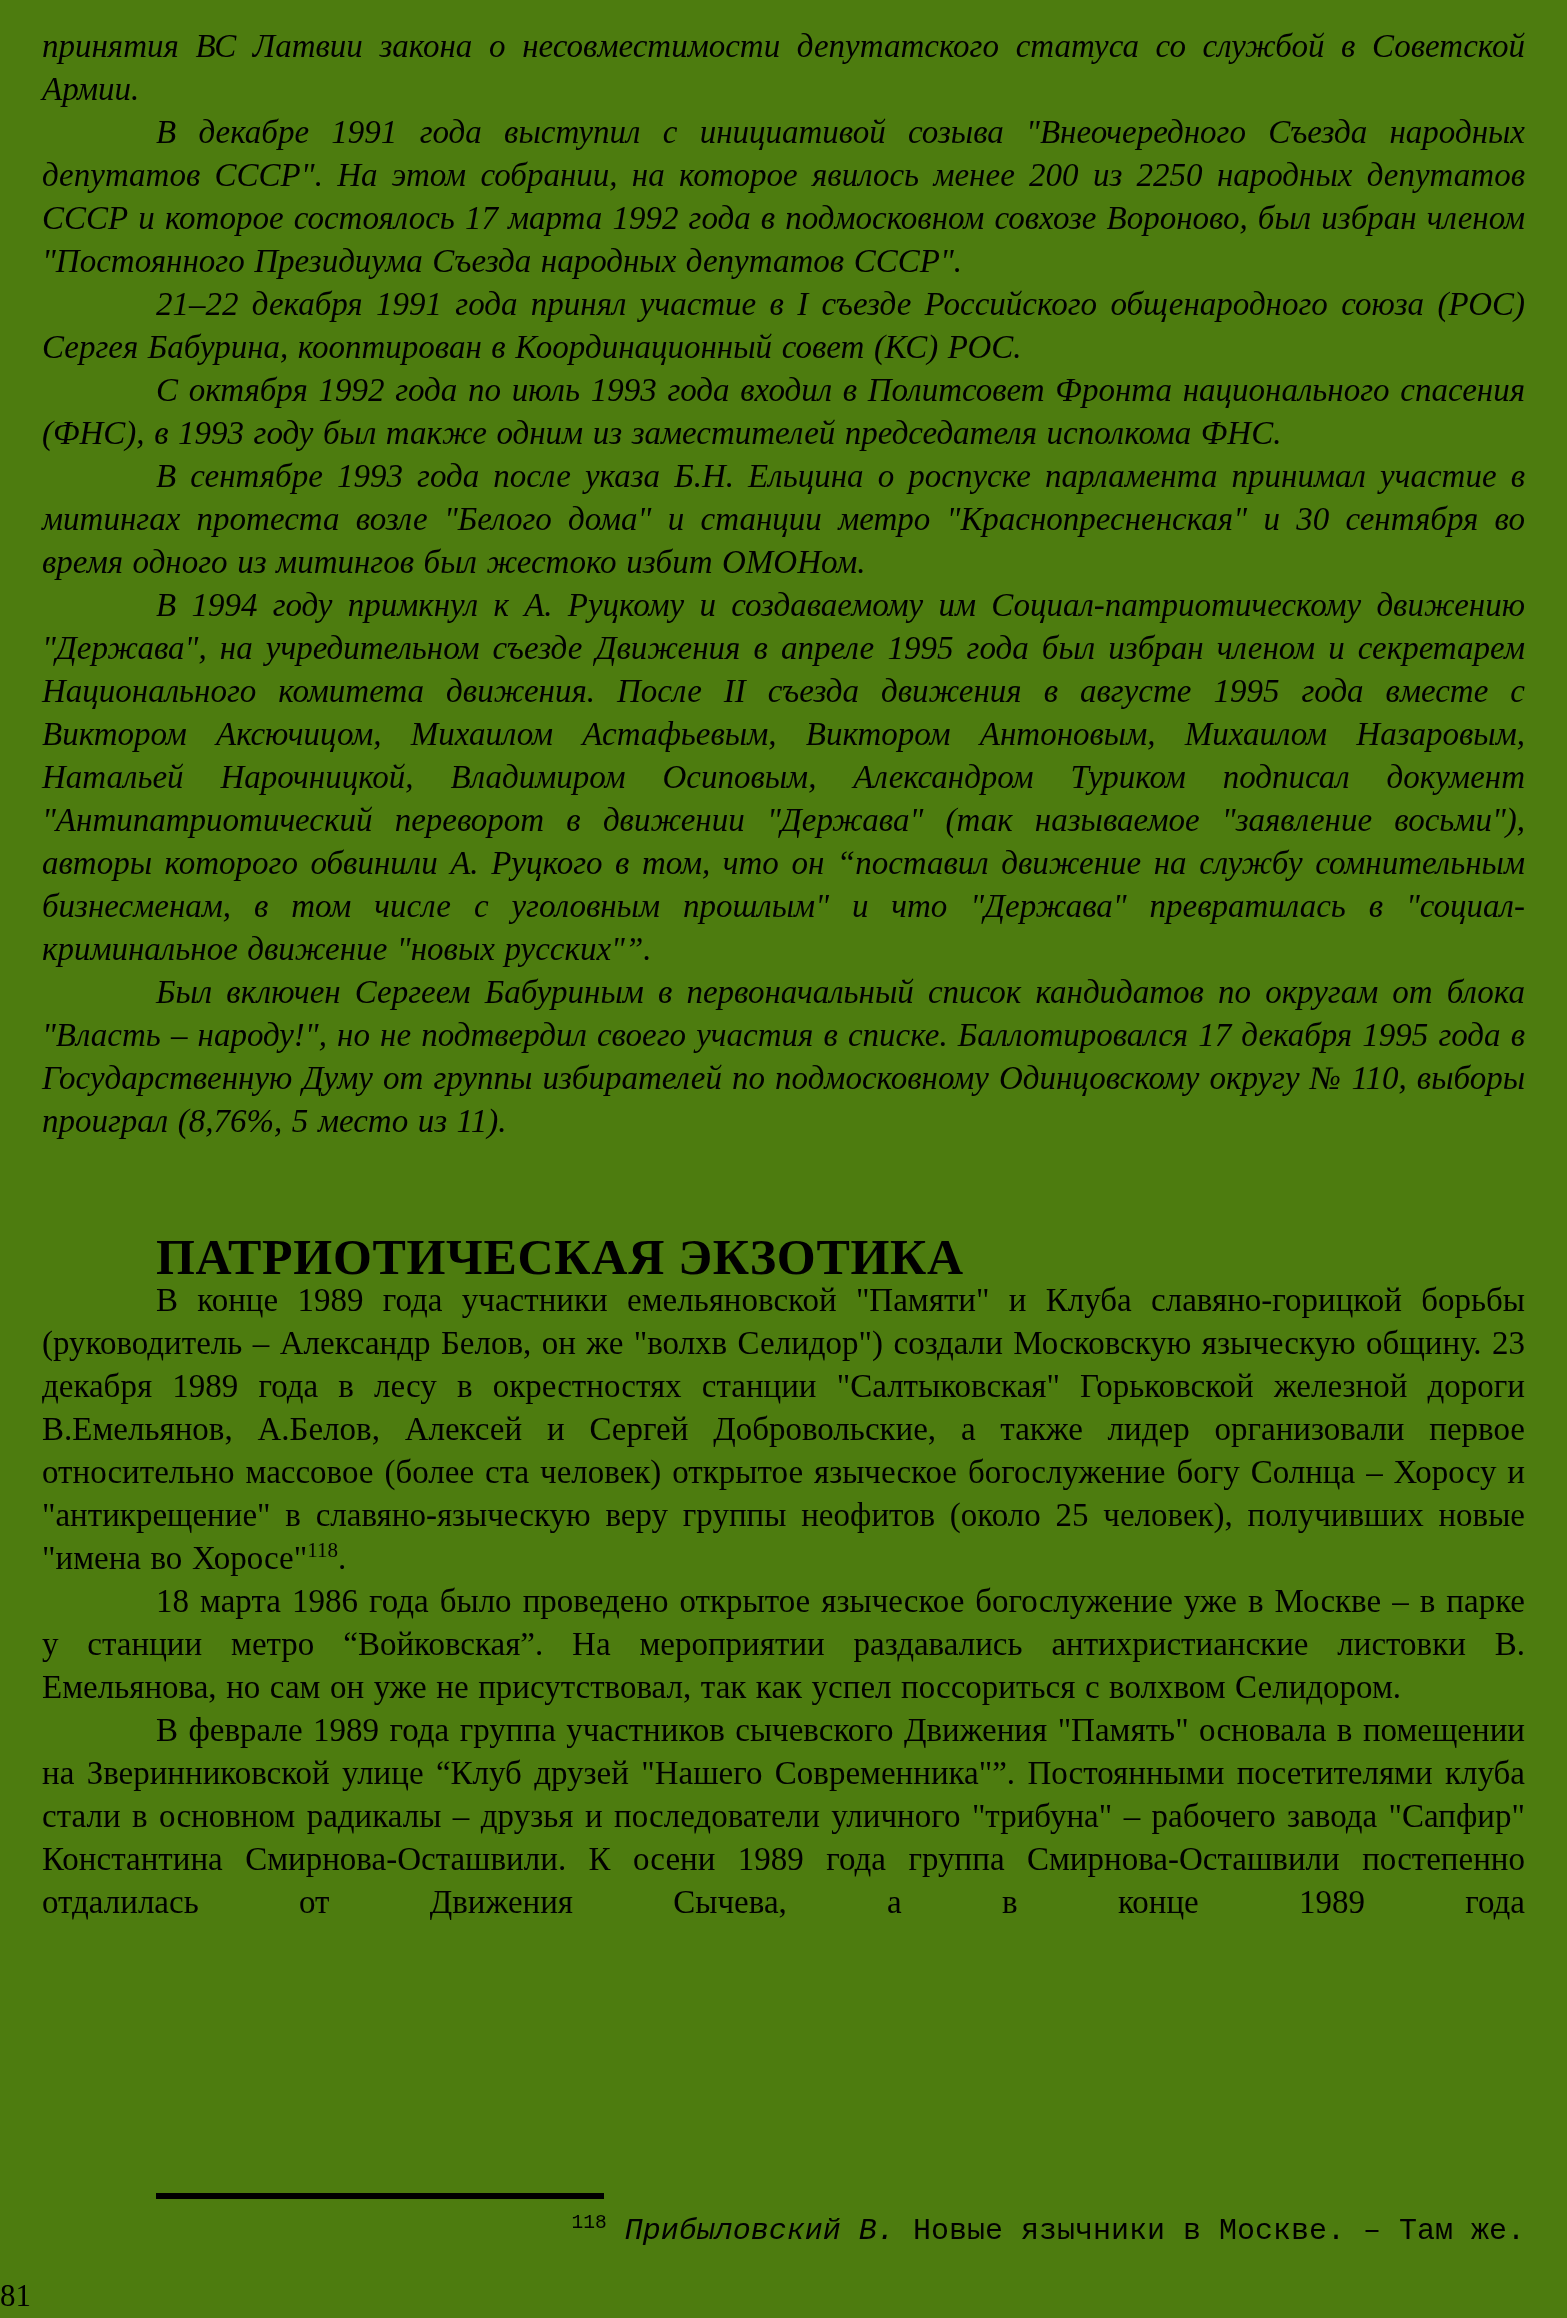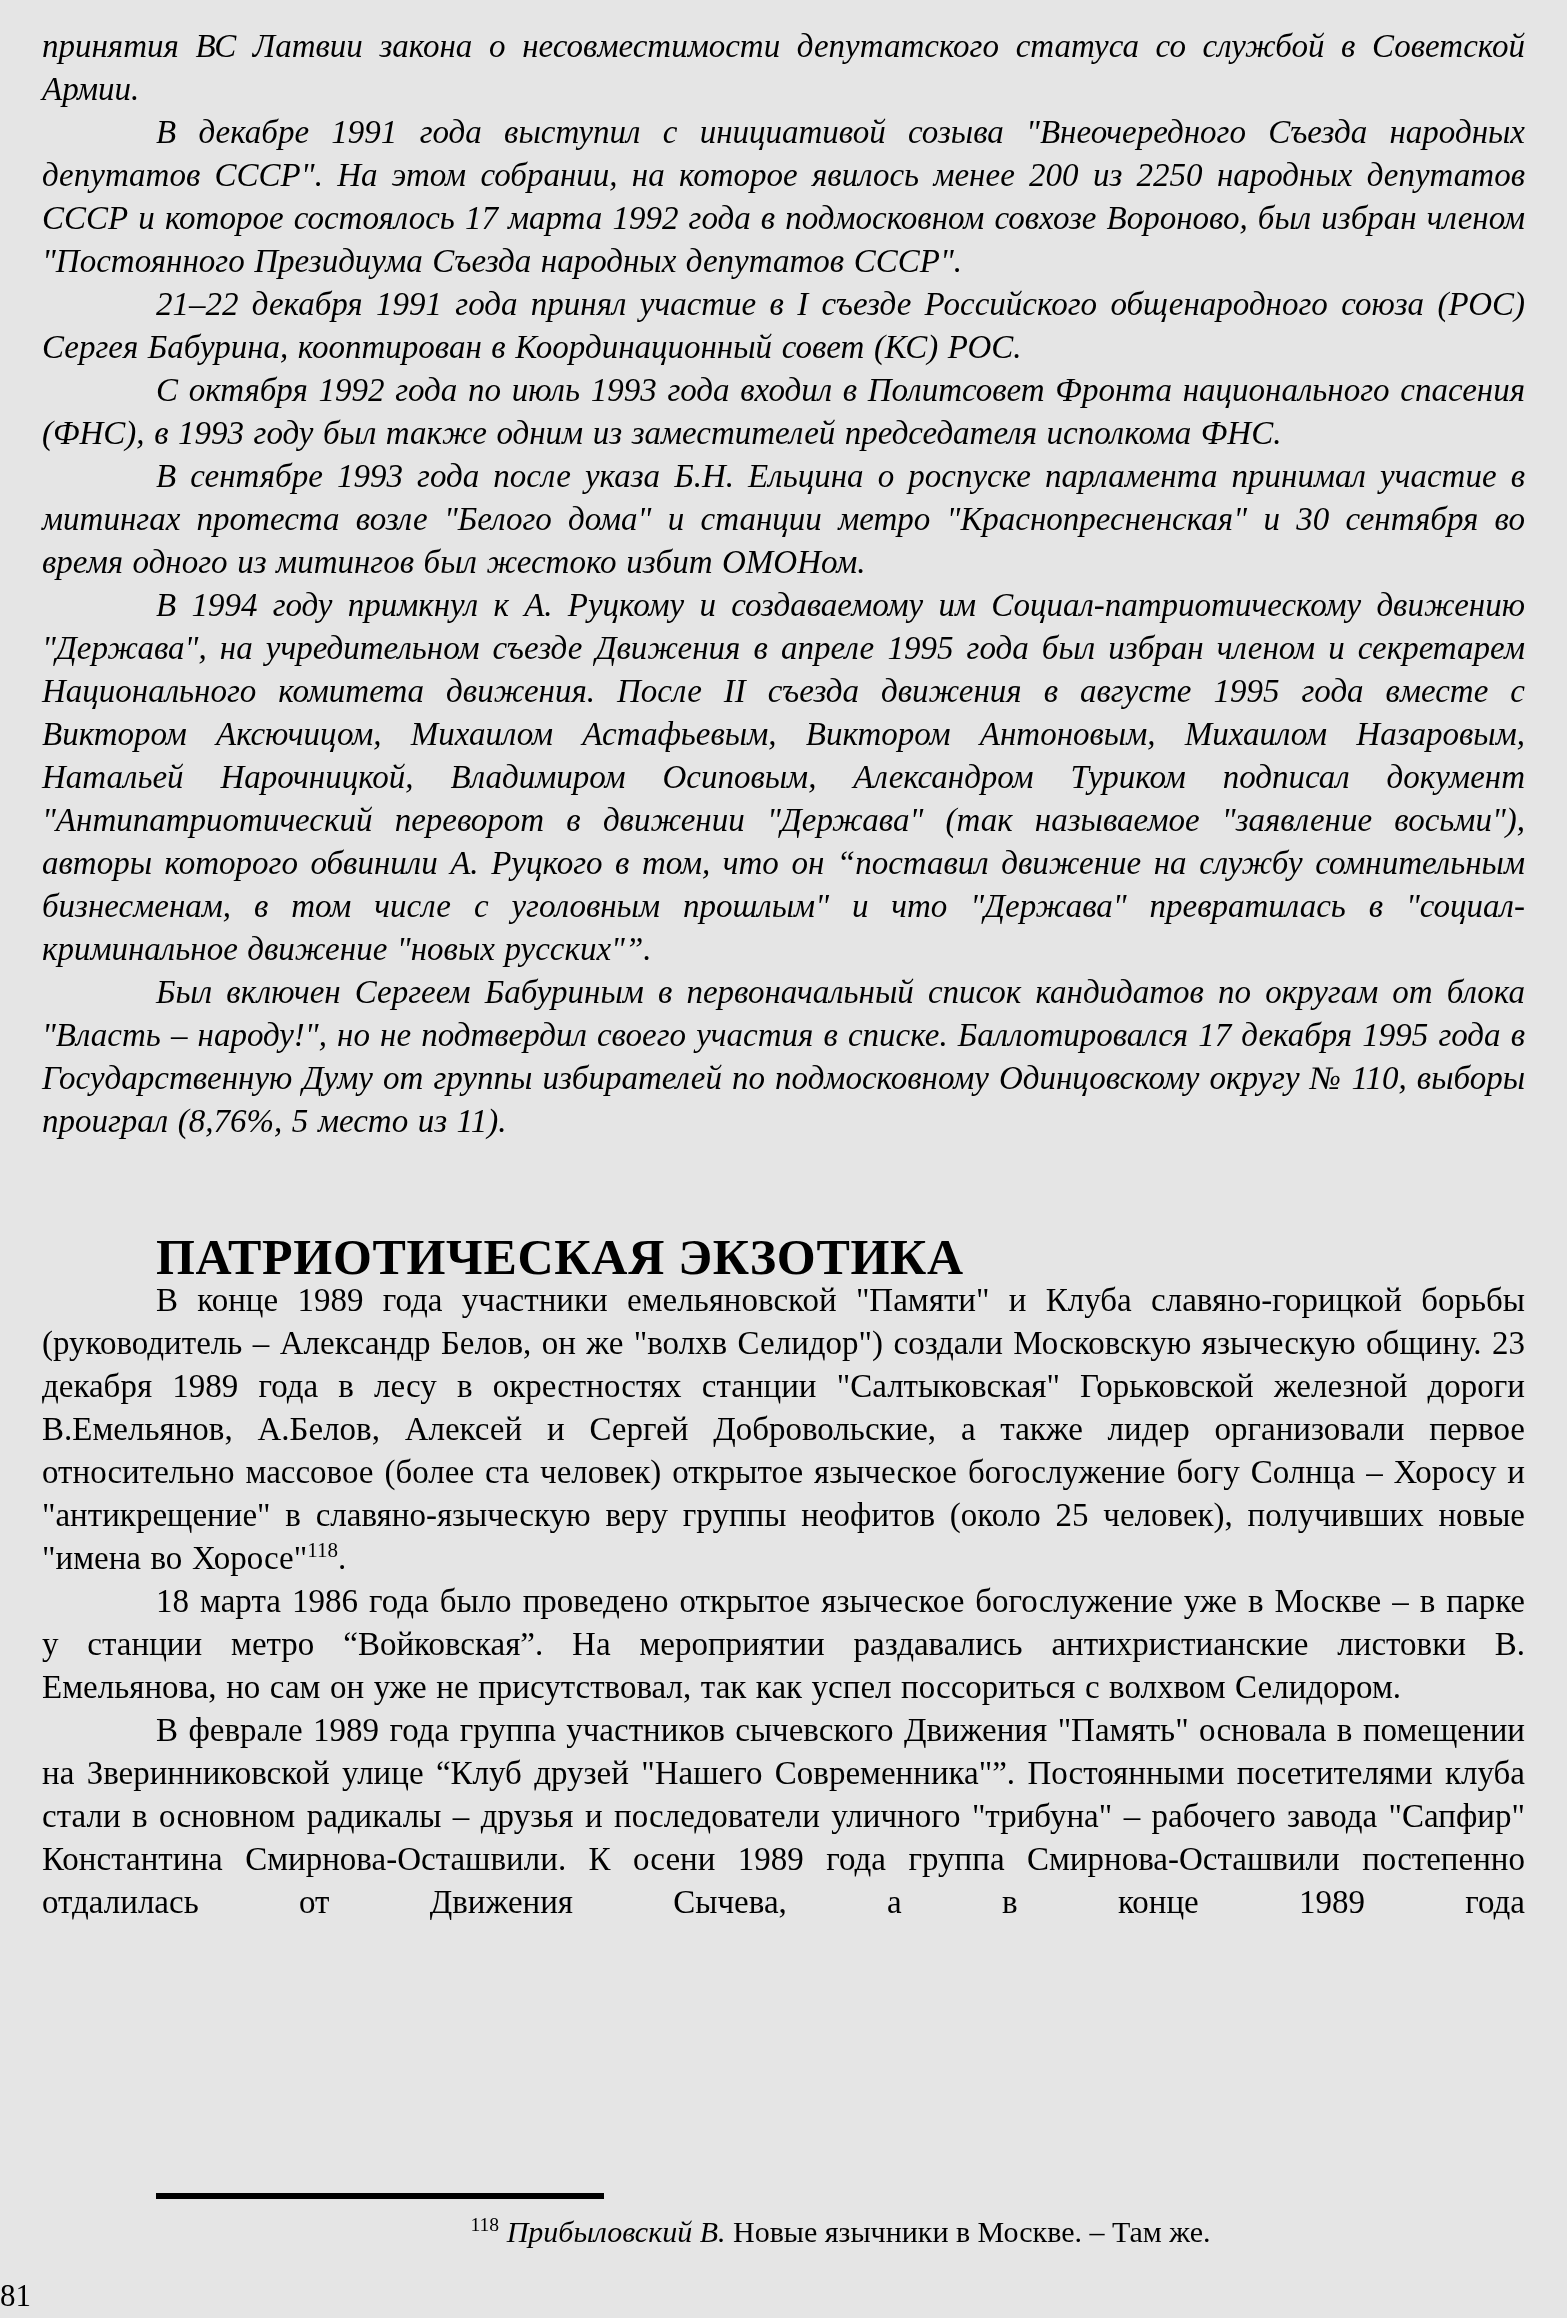--- a/index.html
+++ b/index.html
@@ -4,21 +4,21 @@
 <style>
   html, body {
     margin: 0;
     padding: 0;
     background: #ffffff;
   }
   .page {
     position: relative;
     width: 1568px;
     height: 2319px;
-    background: #e5e5e5;
+    background: #4d7c0f;
     color: #000000;
     font-family: "Liberation Serif", "DejaVu Serif", serif;
     overflow: hidden;
   }
   .text-block {
     position: absolute;
     left: 42px;
     top: 25px;
     width: 1483px;
   }
@@ -62,21 +62,22 @@
     margin-left: 114px;
     width: 448px;
     height: 5.9px;
     background: #000000;
   }
   .footnote {
     margin: 14.4px 0 0 0;
     padding-left: 114px;
     font-size: 30px;
     line-height: 37px;
-    text-align: center;
+    text-align: right;
+    font-family: Liberation Mono, monospace;
   }
   .footnote .fn-marker {
     font-size: 19.6px;
     line-height: 0;
   }
   .fn-author {
     font-style: italic;
   }
   .page-number {
     position: absolute;

